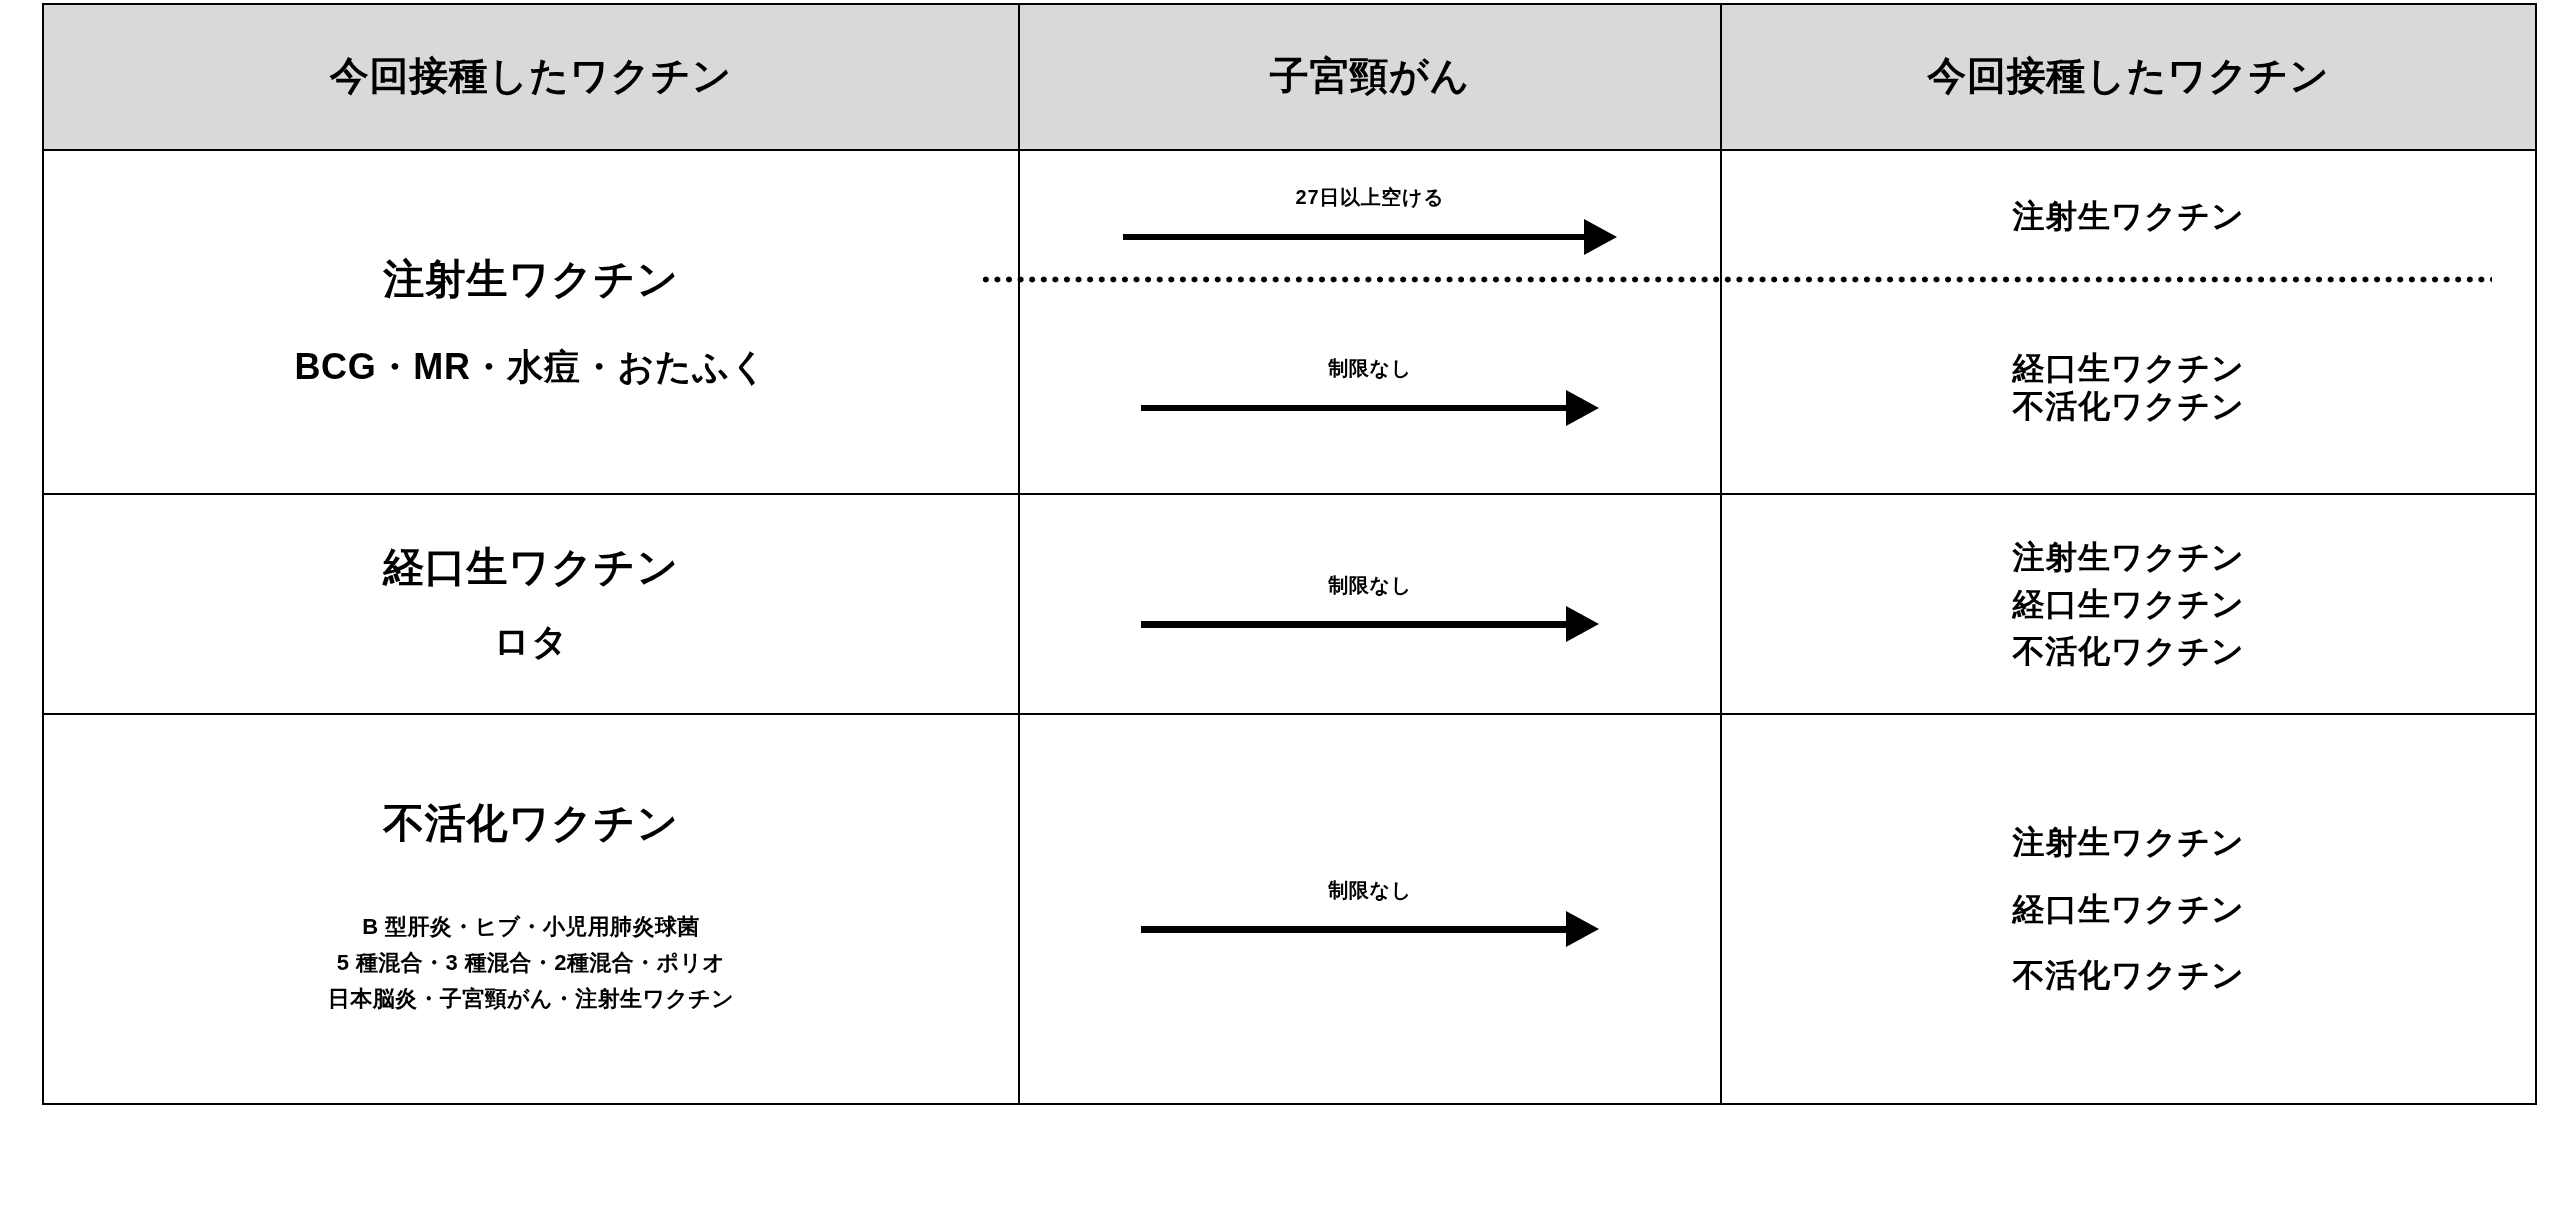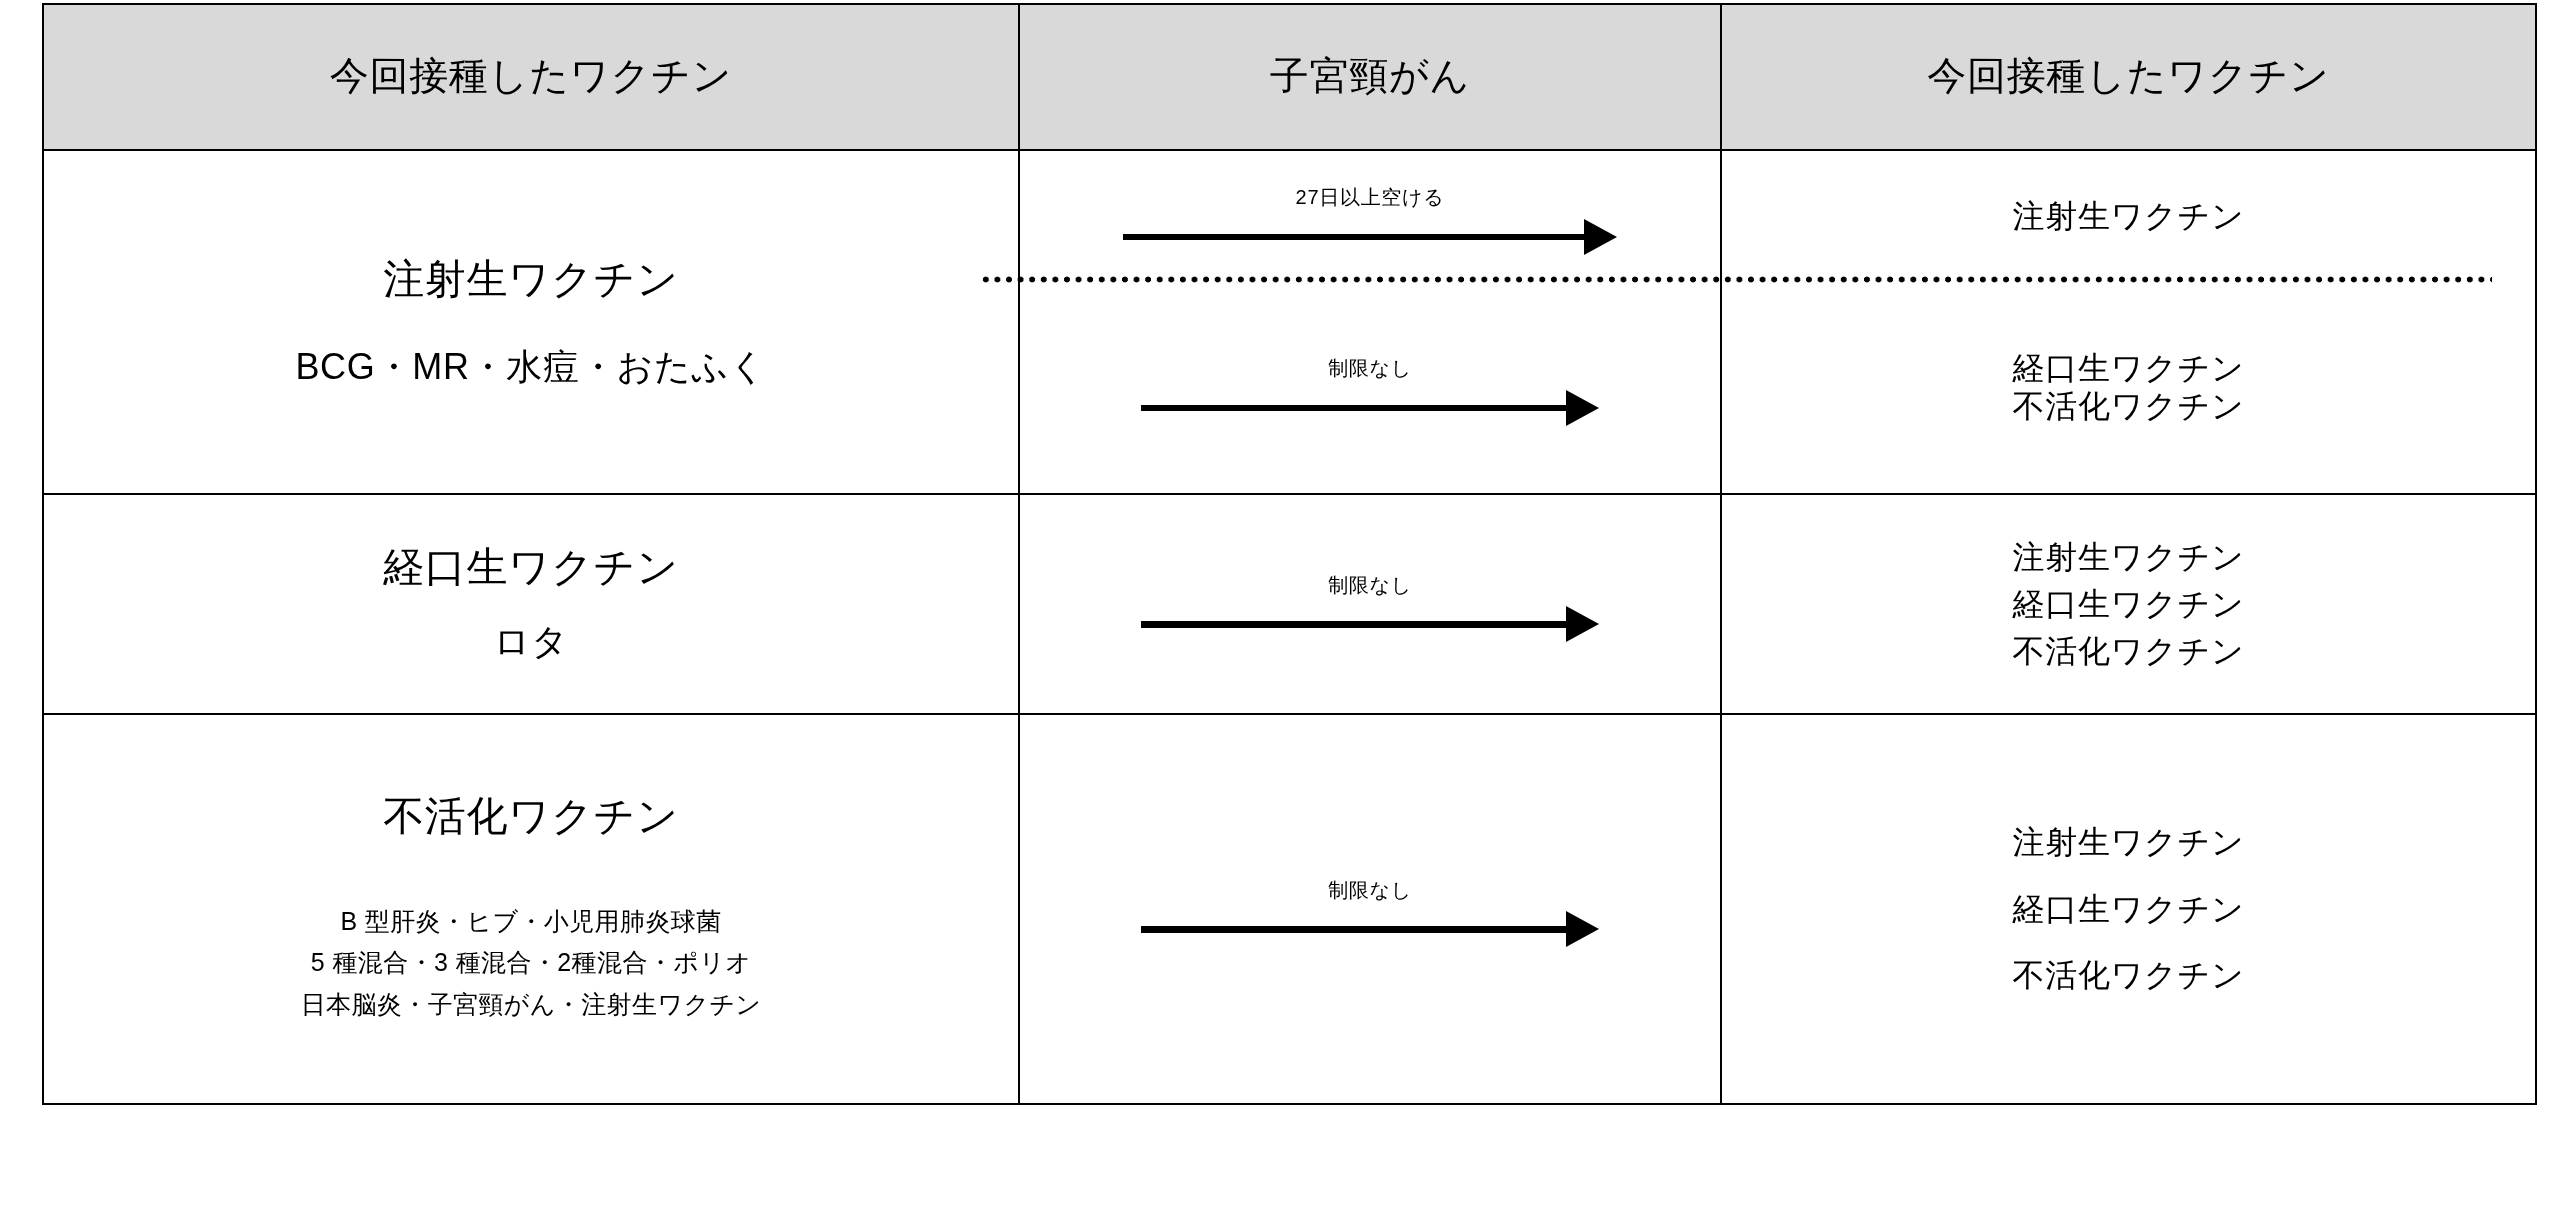--- a/index.html
+++ b/index.html
@@ -29,21 +29,21 @@
     top: 2.9px;
     width: 2492px;
     border-collapse: collapse;
     table-layout: fixed;
   }
   .vax-table td, .vax-table th {
     border: 2.2px solid #000000;
     padding: 0;
     vertical-align: middle;
     text-align: center;
-    font-weight: normal;
+    font-weight: bold;
   }
 
   col.c1 { width: 976px; }
   col.c2 { width:  702px; }
   col.c3 { width: 815px; }
 
   
   .hdr-row th {
     background: #d9d9d9;
     height: 144px;
@@ -65,21 +65,21 @@
     font-size: 41px;
     line-height: 1.15;
     letter-spacing: 0.7px;
   }
   .sub-title {
     font-size: 36px;
     line-height: 1.2;
     letter-spacing: 0.7px;
   }
   .tiny-list {
-    font-size: 25px;
+    font-size: 22px;
     line-height: 1.65;
     letter-spacing: 0.4px;
   }
   .next-item {
     font-size: 32px;
     line-height: 1.2;
     letter-spacing: 0.7px;
     white-space: nowrap;
   }
   .interval-label {

